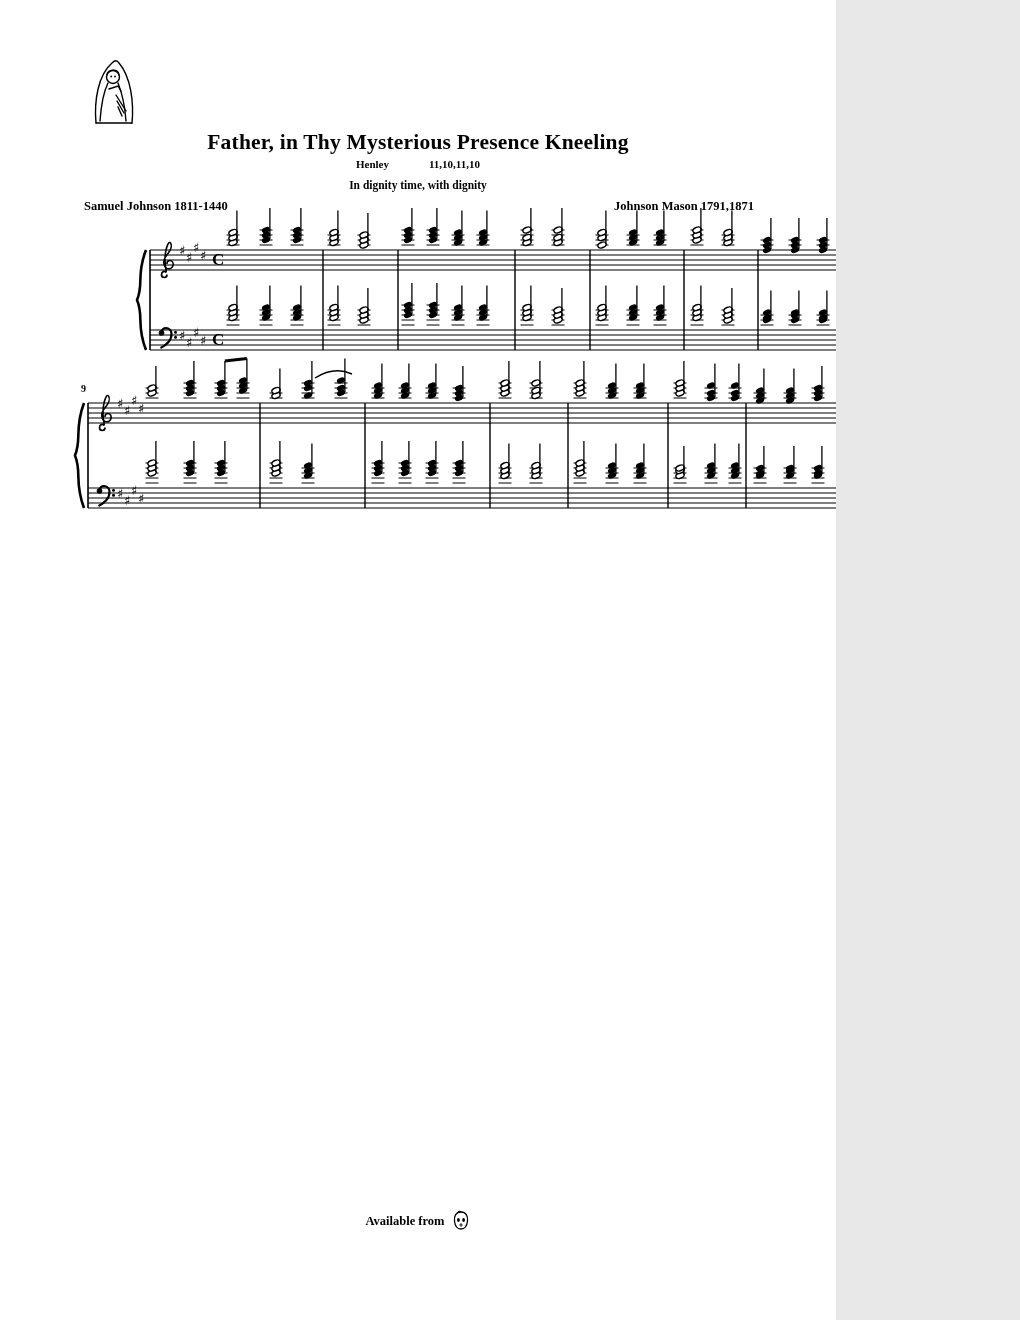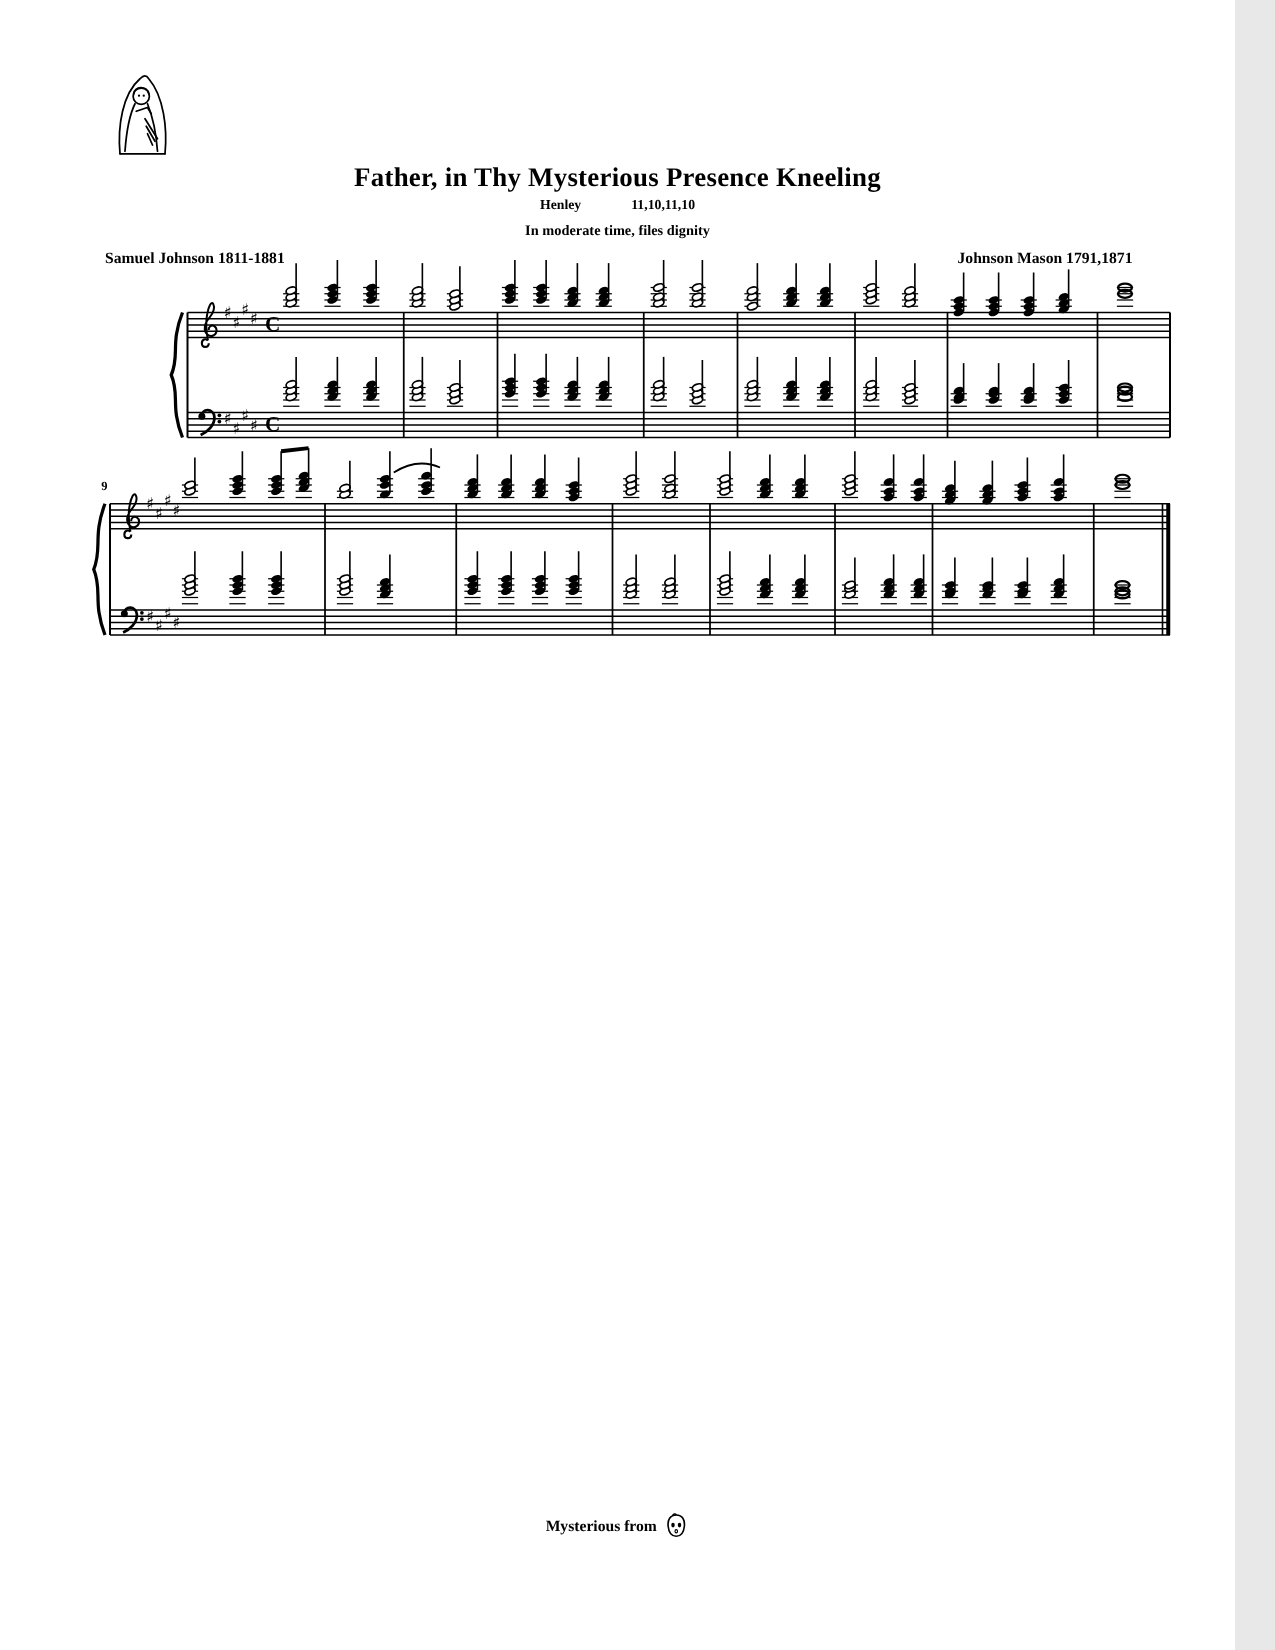--- a/index.html
+++ b/index.html
@@ -1,17 +1,17 @@
 <!DOCTYPE html>
 <html><head>
 <meta charset="utf-8">
 <style>
   html,body{margin:0;padding:0;background:#e8e8e8;}
   .page{
-    position:relative;width:988px;height:1320px;background:#ffffff;
+    position:relative;width:836px;height:1320px;background:#ffffff;
     font-family:"Liberation Serif","DejaVu Serif",serif;color:#000;overflow:hidden;
   }
   .abs{position:absolute;}
   .title{
     top:130px;left:0;right:0;text-align:center;
     font-size:21.5px;font-weight:bold;letter-spacing:0.2px;
   }
   .tunerow{
     top:158px;left:0;right:0;display:flex;justify-content:center;gap:40px;
     font-size:11px;font-weight:bold;
@@ -54,22 +54,22 @@
       <circle cx="23.2" cy="21.5" r="0.9"></circle>
       <circle cx="27" cy="21.5" r="0.9"></circle>
     </g>
   </svg>
 
   <div class="abs title">Father, in Thy Mysterious Presence Kneeling</div>
   <div class="abs tunerow">
     <span>Henley</span>
     <span>11,10,11,10</span>
   </div>
-  <div class="abs tempo">In moderate time, files dignity</div>
-  <div class="abs byline-left">Samuel Johnson 1811-1881</div>
+  <div class="abs tempo">In dignity time, with dignity</div>
+  <div class="abs byline-left">Samuel Johnson 1811-1440</div>
   <div class="abs byline-right">Johnson Mason 1791,1871</div>
 
   <svg id="score" class="abs score" width="1020" height="580" viewBox="0 0 1020 580">
       <g>
         <line x1="150" y1="250" x2="936" y2="250" stroke="#000" stroke-width="1.1"></line>
         <line x1="150" y1="330" x2="936" y2="330" stroke="#000" stroke-width="1.1"></line>
         <line x1="150" y1="255" x2="936" y2="255" stroke="#000" stroke-width="1.1"></line>
         <line x1="150" y1="335" x2="936" y2="335" stroke="#000" stroke-width="1.1"></line>
         <line x1="150" y1="260" x2="936" y2="260" stroke="#000" stroke-width="1.1"></line>
         <line x1="150" y1="340" x2="936" y2="340" stroke="#000" stroke-width="1.1"></line>
@@ -810,21 +810,21 @@
         <line x1="891.5" y1="478" x2="904.5" y2="478" stroke="#000" stroke-width="1"></line>
         <line x1="891.5" y1="473" x2="904.5" y2="473" stroke="#000" stroke-width="1"></line>
         <line x1="891.5" y1="468" x2="904.5" y2="468" stroke="#000" stroke-width="1"></line>
         <ellipse cx="898" cy="475.5" rx="5.6" ry="3.2" fill="none" stroke="#000" stroke-width="1.8"></ellipse>
         <ellipse cx="898" cy="473" rx="5.6" ry="3.2" fill="none" stroke="#000" stroke-width="1.8"></ellipse>
         <ellipse cx="898" cy="468" rx="5.6" ry="3.2" fill="none" stroke="#000" stroke-width="1.8"></ellipse>
       </g>
     </svg>
 
   <div class="abs footer">
-    <span>Mysterious from</span>
+    <span>Available from</span>
     <svg class="face" width="20" height="22" viewBox="0 0 20 22">
       <path d="M10 2 C15 2 17 6 16.5 11 C16 16 13.5 19 10 19 C6.5 19 4 16 3.5 11 C3 6 5 2 10 2" fill="none" stroke="#000" stroke-width="1.3"></path>
       <path d="M7 2.5 C7.5 1 9.5 0.8 10 2" fill="none" stroke="#000" stroke-width="1.1"></path>
       <ellipse cx="7.4" cy="10" rx="1.4" ry="1.9" fill="#000"></ellipse>
       <ellipse cx="12.6" cy="10" rx="1.4" ry="1.9" fill="#000"></ellipse>
       <ellipse cx="10" cy="15" rx="1" ry="1.3" fill="none" stroke="#000" stroke-width="0.9"></ellipse>
     </svg>
   </div>
 
 </div>

